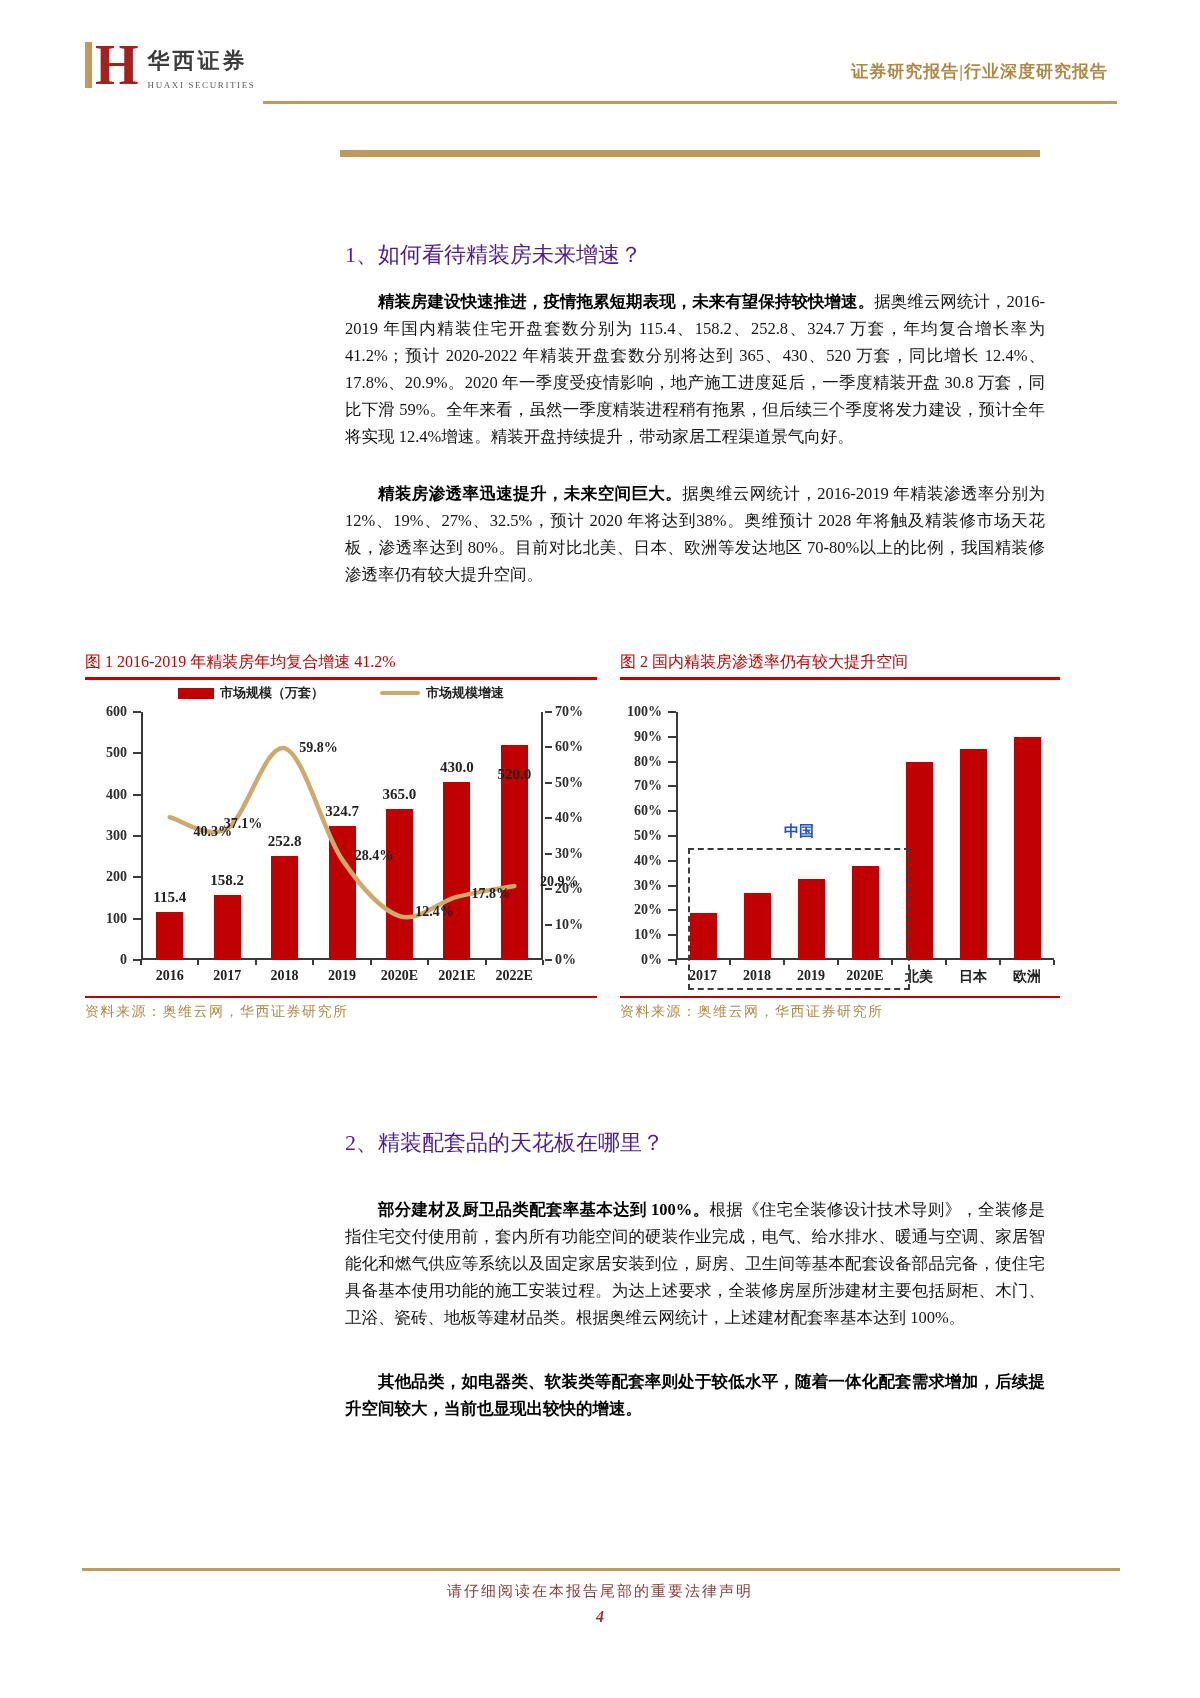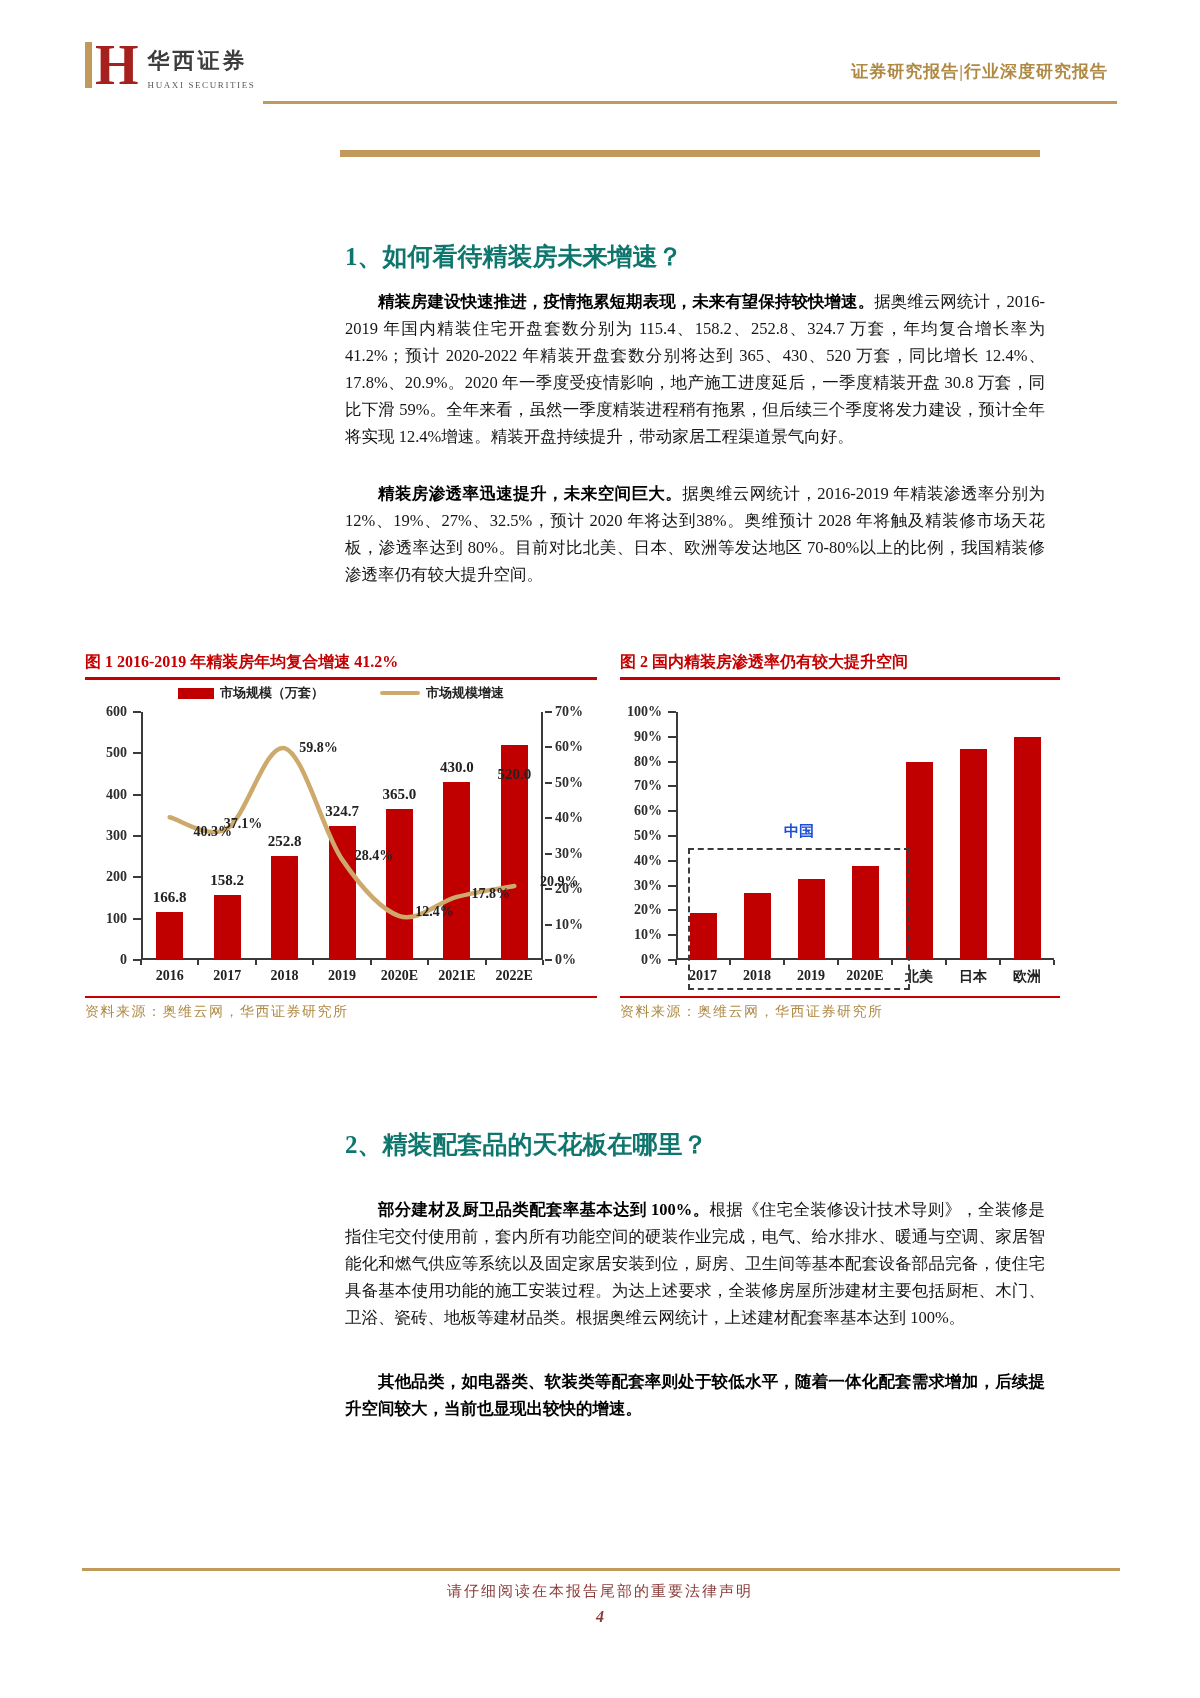--- a/index.html
+++ b/index.html
@@ -15,29 +15,29 @@
   .logo-h{font-size:56px;line-height:46px;font-weight:bold;color:#A6201E;font-family:"Liberation Serif",serif}
   .logo-names{margin-left:9px;padding-top:4px}
   .logo-cn{font-size:22px;letter-spacing:3px;color:#3d3d3d;font-weight:bold}
   .logo-en{font-size:9px;letter-spacing:1.6px;color:#5a5a5a;margin-top:4px}
   .report-type{color:#B08A45;font-weight:bold;font-size:17px;letter-spacing:1px;white-space:nowrap}
   .gold-rule{background:#C0995B;height:3px}
 
   
   .goldbar-thick{background:#C0995B;height:7px}
   .h1{color:#C40000;font-weight:bold;font-size:23px;white-space:nowrap}
-  .h2{color:#0f766e;font-weight:bold;font-size:25px;white-space:nowrap}
+  .h2{color:#4c1d95;font-weight:normal;font-size:22px;white-space:nowrap}
 
   
   .para{font-size:16.5px;line-height:27px;text-align:justify;text-indent:2em;color:#151515}
   .para b{color:#000}
 
   
   .fig{position:absolute}
-  .fig-caption{color:#C40000;font-weight:bold;font-size:16px;white-space:nowrap;height:22px}
+  .fig-caption{color:#C40000;font-weight:normal;font-size:16px;white-space:nowrap;height:22px}
   .fig-rule{height:3px;background:#C40000;margin-top:3px}
   .legend{display:flex;justify-content:center;align-items:center;gap:56px;height:26px;
           font-size:13px;font-weight:bold;color:#222}
   .legend-item{display:flex;align-items:center;gap:6px}
   .swatch-bar{width:36px;height:11px;background:#C00000;display:inline-block}
   .swatch-line{width:40px;height:4px;background:#CDAA6C;display:inline-block;border-radius:2px}
   .legend-spacer{height:26px}
   .chart{position:relative;width:100%;height:286px}
   .plot{position:absolute;border-left:2px solid #3a3a3a;border-bottom:2px solid #3a3a3a}
   .plot.rt{border-right:2px solid #3a3a3a}
@@ -121,21 +121,21 @@
         <div class="tick" style="left: 460px; width: 7px; height: 2px; top: 146.714px;"></div>
         <div class="ticklab" style="left: 470px; top: 103.286px;">40%</div>
         <div class="tick" style="left: 460px; width: 7px; height: 2px; top: 111.286px;"></div>
         <div class="ticklab" style="left: 470px; top: 67.8571px;">50%</div>
         <div class="tick" style="left: 460px; width: 7px; height: 2px; top: 75.8571px;"></div>
         <div class="ticklab" style="left: 470px; top: 32.4286px;">60%</div>
         <div class="tick" style="left: 460px; width: 7px; height: 2px; top: 40.4286px;"></div>
         <div class="ticklab" style="left: 470px; top: -3px;">70%</div>
         <div class="tick" style="left: 460px; width: 7px; height: 2px; top: 5px;"></div>
         <div class="bar" style="left: 71.2143px; width: 27px; height: 47.6987px; top: 206.301px; background: rgb(192, 0, 0);"></div>
-        <div class="num" style="left: 44.7143px; width: 80px; top: 183.301px;">166.8</div>
+        <div class="num" style="left: 44.7143px; width: 80px; top: 183.301px;">115.4</div>
         <div class="bar" style="left: 128.643px; width: 27px; height: 65.3893px; top: 188.611px; background: rgb(192, 0, 0);"></div>
         <div class="num" style="left: 102.143px; width: 80px; top: 165.611px;">158.2</div>
         <div class="bar" style="left: 186.071px; width: 27px; height: 104.491px; top: 149.509px; background: rgb(192, 0, 0);"></div>
         <div class="num" style="left: 159.571px; width: 80px; top: 126.509px;">252.8</div>
         <div class="bar" style="left: 243.5px; width: 27px; height: 134.209px; top: 119.791px; background: rgb(192, 0, 0);"></div>
         <div class="num" style="left: 217px; width: 80px; top: 96.7907px;">324.7</div>
         <div class="bar" style="left: 300.929px; width: 27px; height: 150.867px; top: 103.133px; background: rgb(192, 0, 0);"></div>
         <div class="num" style="left: 274.429px; width: 80px; top: 80.1333px;">365.0</div>
         <div class="bar" style="left: 358.357px; width: 27px; height: 177.733px; top: 76.2667px; background: rgb(192, 0, 0);"></div>
         <div class="num" style="left: 331.857px; width: 80px; top: 53.2667px;">430.0</div>

